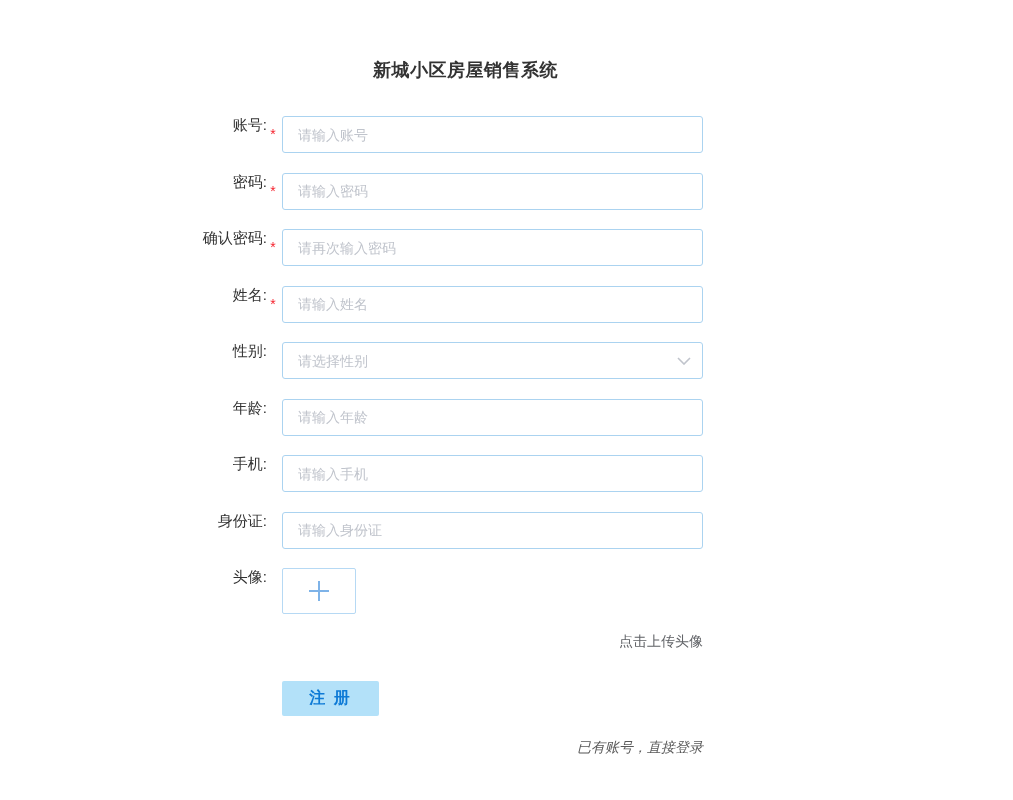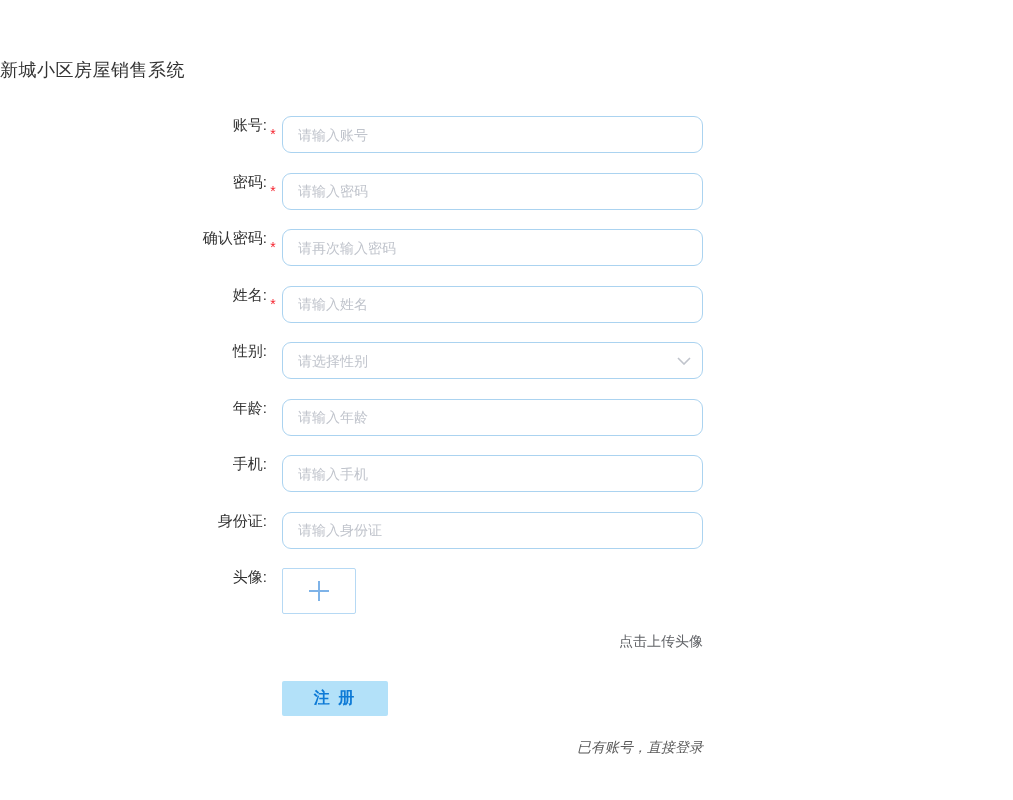--- a/index.html
+++ b/index.html
@@ -12,22 +12,23 @@
     width: 1013px;
     height: 800px;
     background: #ffffff;
     overflow: hidden;
   }
   .page-title {
     position: absolute;
     top: 58px;
     left: 0;
     width: 931px;
+    text-align: center;
     font-size: 18px;
-    font-weight: normal;
+    font-weight: bold;
     color: #333333;
     letter-spacing: 0.5px;
   }
   .form {
     position: absolute;
     left: 200px;
     top: 116px;
     width: 503px;
   }
   .form-row {
@@ -54,21 +55,21 @@
   .input-wrap {
     position: relative;
     width: 421px;
     margin-left: 3px;
     flex-shrink: 0;
   }
   .text-input {
     width: 100%;
     height: 37px;
     border: 1px solid #abd3f0;
-    border-radius: 9px;
+    border-radius: 3px;
     padding: 4px 15px;
     font-size: 14px;
     color: #606266;
     outline: none;
     background: #ffffff;
     font-family: inherit;
   }
   .text-input::placeholder { color: #c0c4cc; opacity: 1; }
   .chevron {
     position: absolute;
@@ -100,21 +101,21 @@
     margin-top: 19px;
     margin-left: 82px;
     font-size: 14px;
     color: #606266;
     text-align: right;
   }
   .register-btn {
     display: block;
     margin-top: 30px;
     margin-left: 82px;
-    width: 106px;
+    width: 97px;
     height: 35px;
     background: #b3e1f9;
     color: #0d7ad6;
     font-size: 16px;
     font-weight: bold;
     letter-spacing: 2px;
     border: none;
     border-radius: 2px;
     cursor: pointer;
     font-family: inherit;

